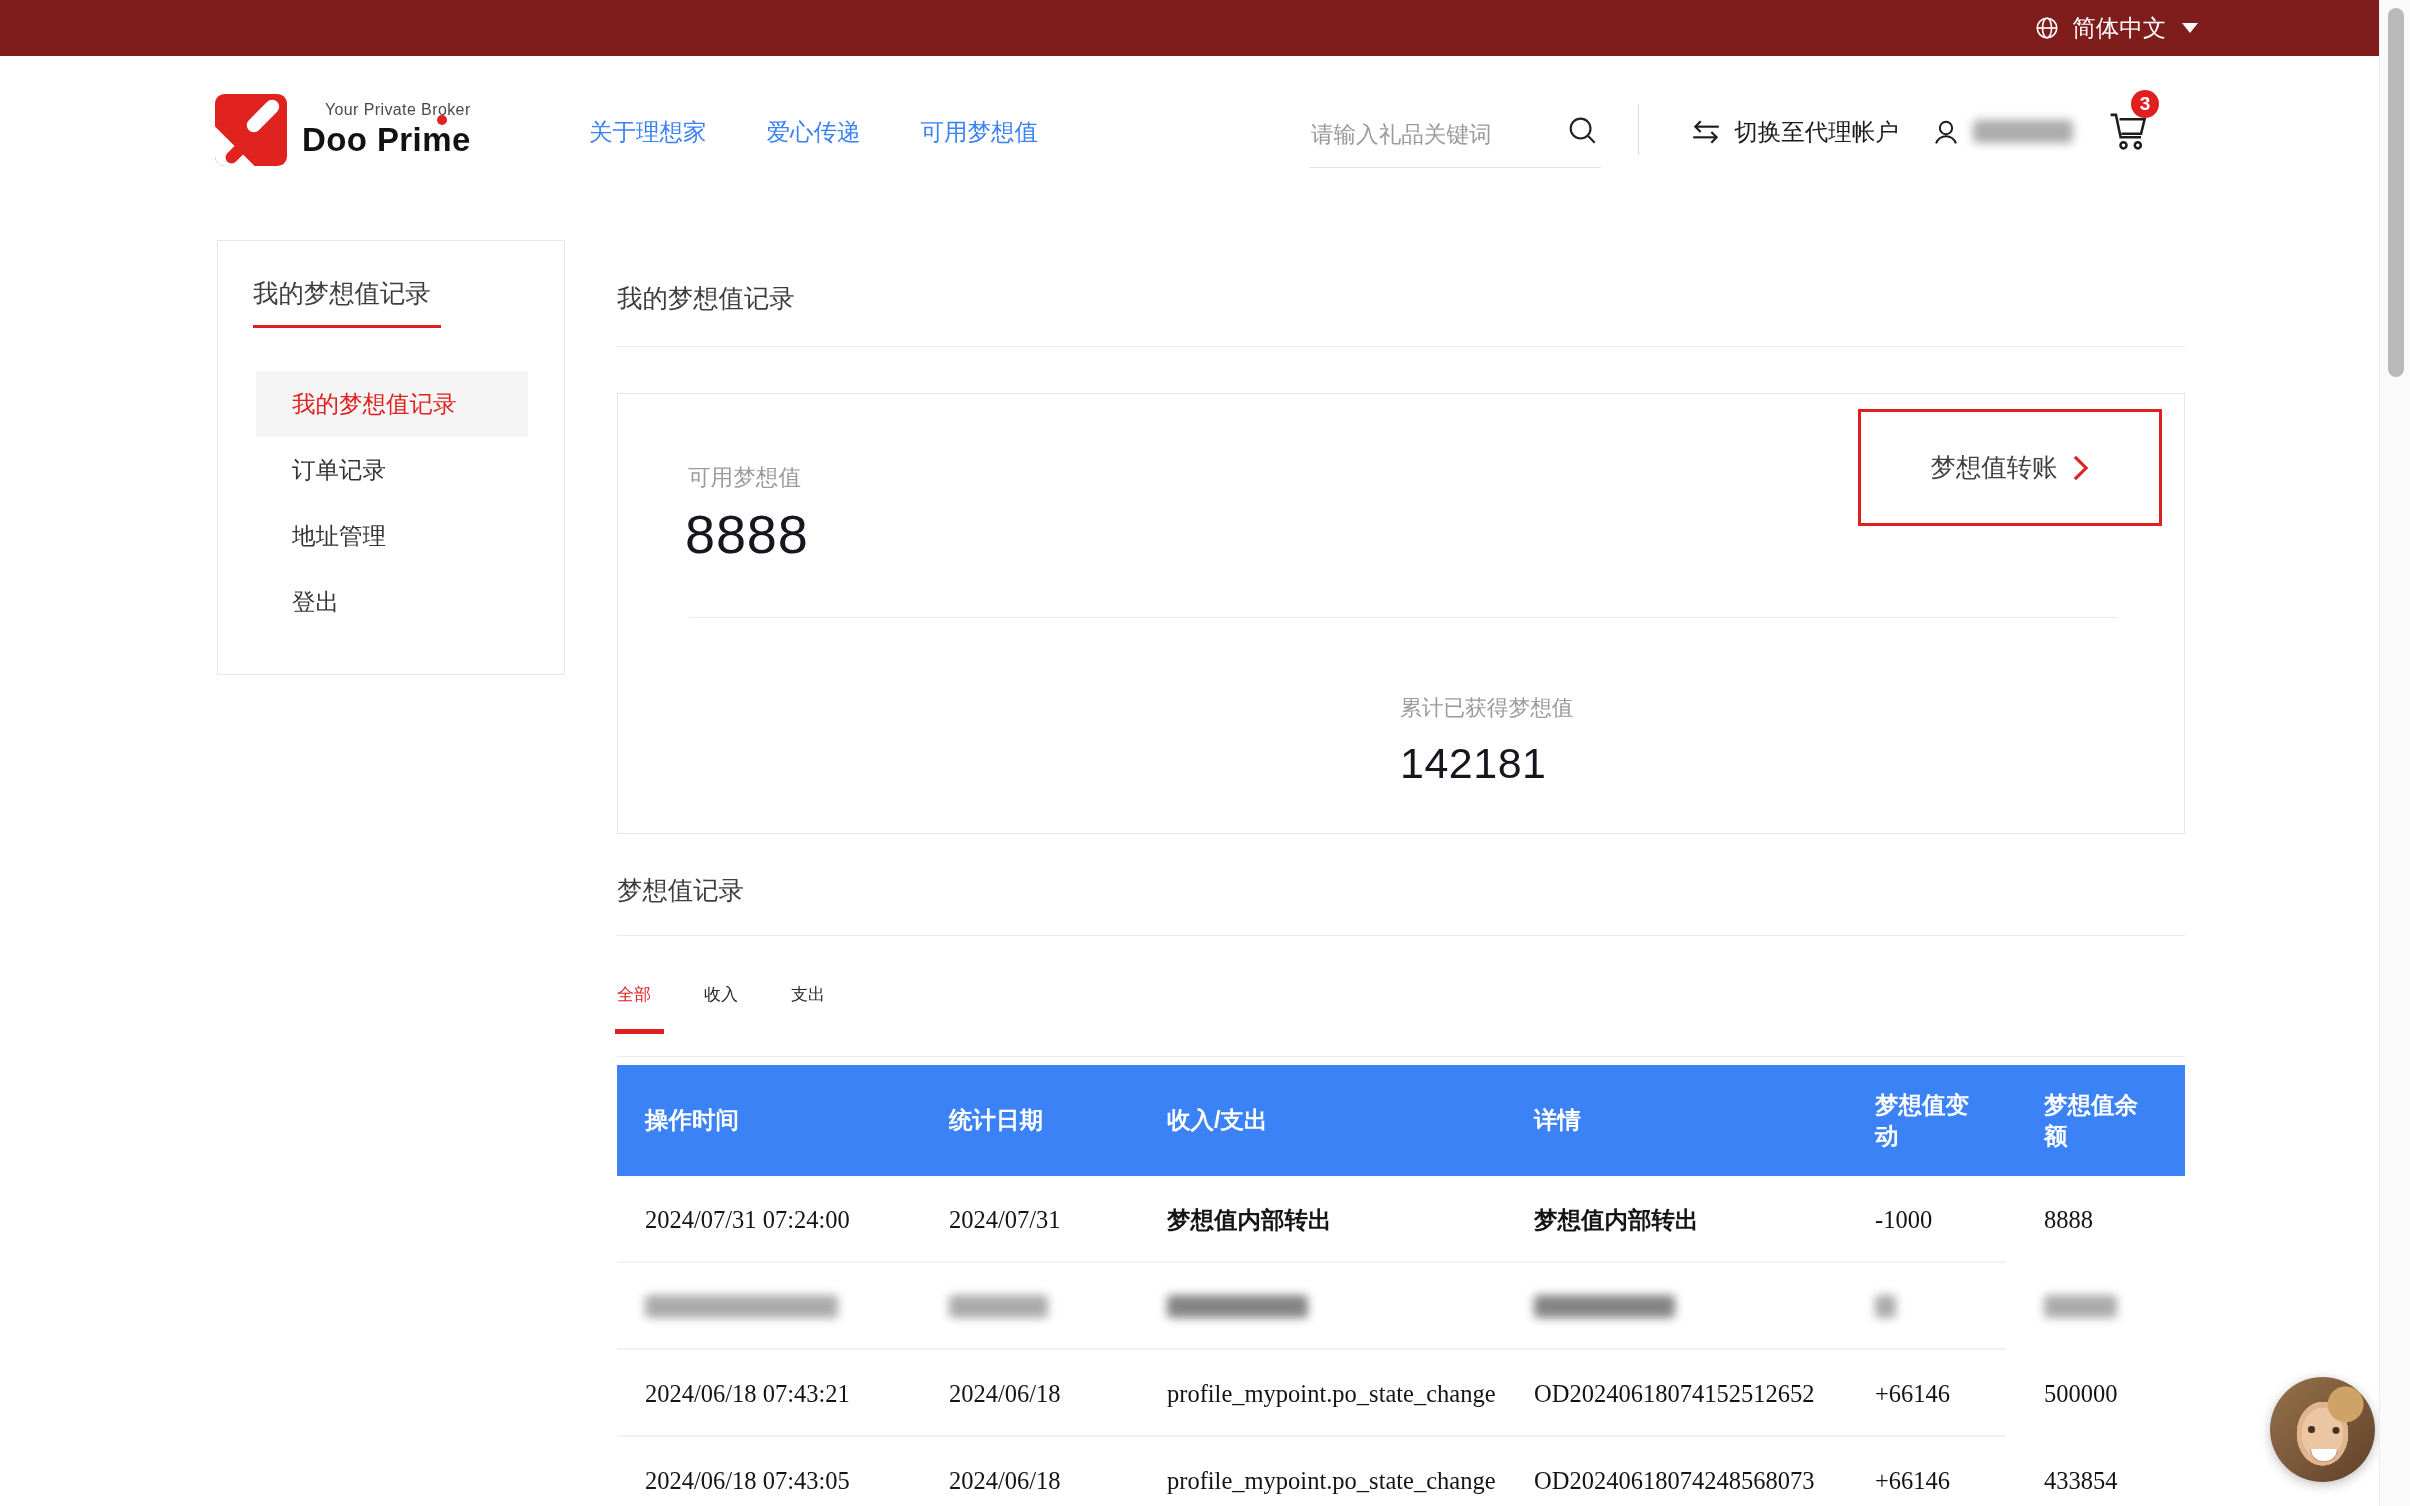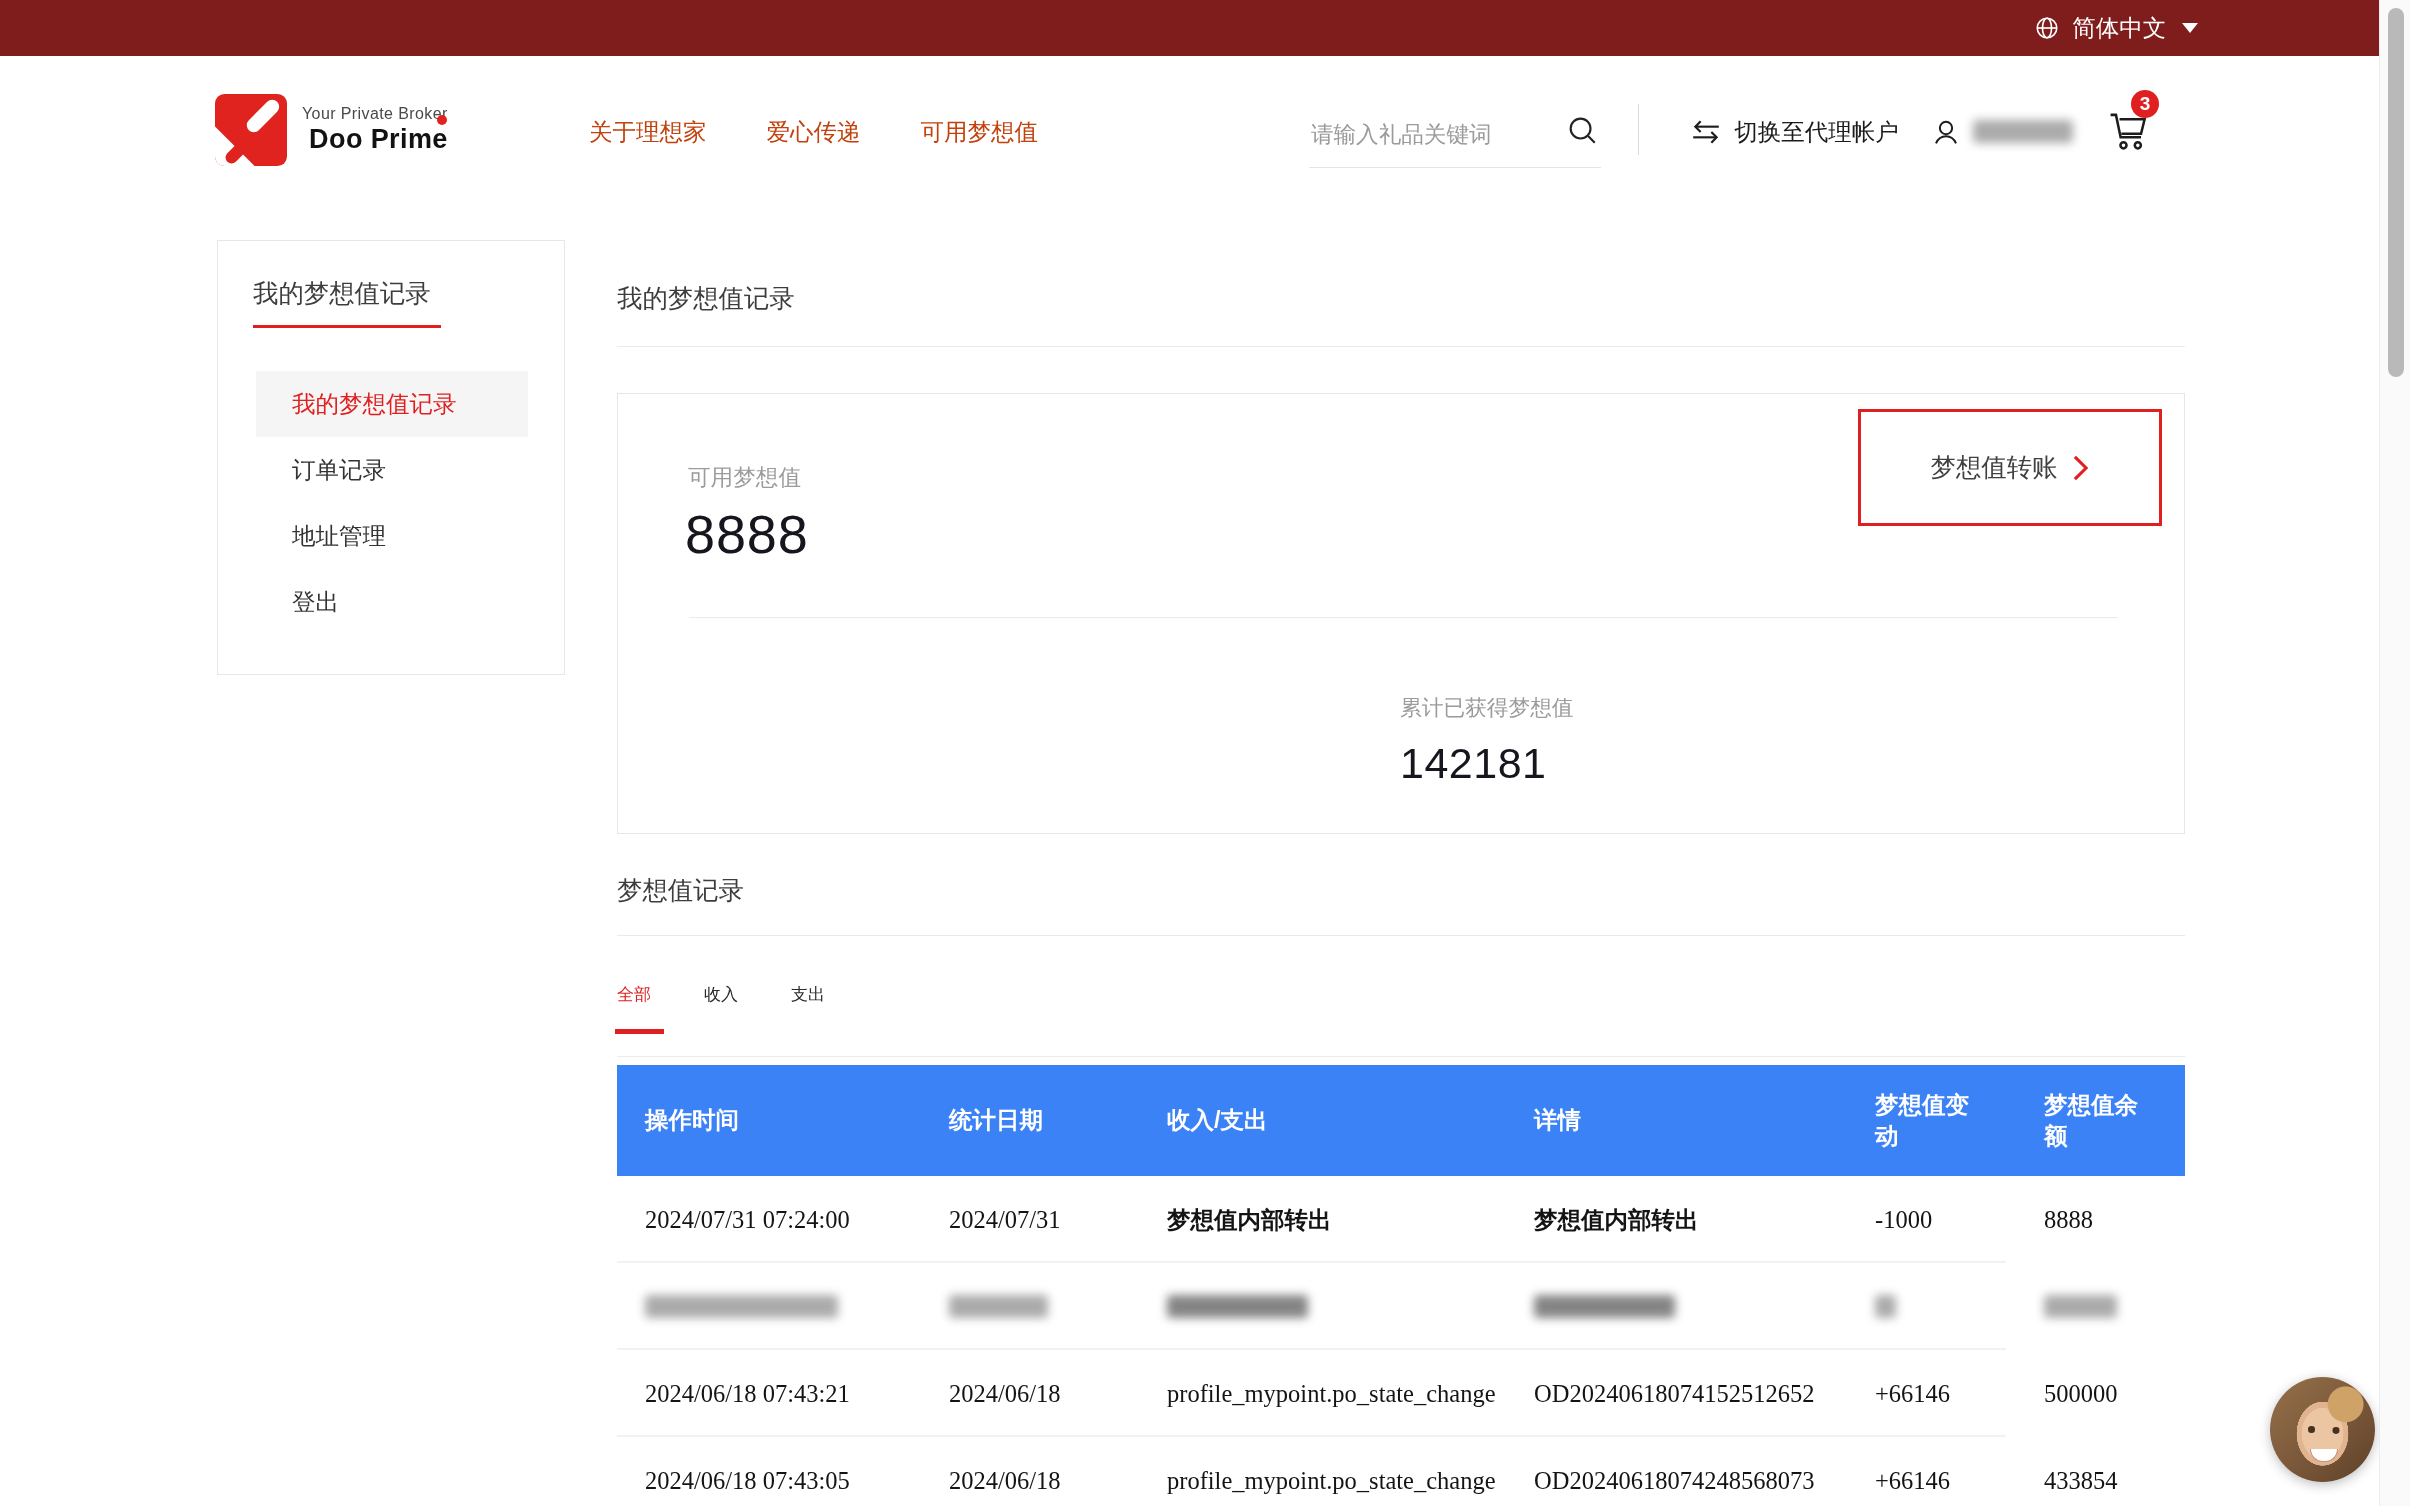--- a/index.html
+++ b/index.html
@@ -16,24 +16,24 @@
   .scroll-thumb{position:absolute;left:7.5px;top:7.5px;width:16px;height:369px;background:#b9b9b9;border-radius:8.5px;}
 
   
   .logo{position:absolute;left:215px;top:94px;display:flex;gap:15px;cursor:pointer;}
   .logo-mark{width:72px;height:72px;background:#e0231e;border-radius:9.4px;position:relative;overflow:hidden;flex:0 0 auto;}
   .logo-slash1{position:absolute;width:40px;height:14px;border-radius:7.5px;background:#fff;transform:rotate(-45deg);right:3.8px;top:15px;}
   .logo-cut{position:absolute;left:-28px;bottom:-28px;width:56px;height:56px;background:#fff;transform:rotate(45deg);}
   .logo-slash2{position:absolute;left:7.5px;bottom:8.5px;width:30px;height:12.2px;border-radius:6.6px;background:#e0231e;transform:rotate(-45deg);}
   .logo-text{display:flex;flex-direction:column;justify-content:center;position:relative;text-align:right;}
   .logo-tagline{font-size:16px;color:#4a4a4a;letter-spacing:0.4px;margin-bottom:1.9px;}
-  .logo-brand{font-size:27px;font-weight:700;color:#121212;letter-spacing:0.4px;}
+  .logo-brand{font-size:33px;font-weight:700;color:#121212;letter-spacing:0.4px;}
   .brand-dot{position:absolute;width:10.4px;height:10.4px;border-radius:50%;background:#e0231e;left:135px;top:21px;}
 
-  .nav{position:absolute;left:589px;top:56px;height:151px;display:flex;align-items:center;gap:60px;font-size:23.5px;color:#c2410c;}
+  .nav{position:absolute;left:589px;top:56px;height:151px;display:flex;align-items:center;gap:60px;font-size:23.5px;color:#3b82f6;}
   .nav-item{cursor:pointer;}
 
   .search{position:absolute;left:1309px;top:102px;width:292px;height:66px;border-bottom:1.9px solid #e4e4e4;box-sizing:border-box;cursor:text;}
   .search-ph{position:absolute;left:1.9px;top:17px;font-size:22.6px;color:#9b9b9b;}
   .search-btn{position:absolute;right:1.9px;top:11.3px;cursor:pointer;}
 
   .hdr-divider{position:absolute;left:1638px;top:104px;width:0.9px;height:51px;background:#d9d9d9;}
 
   .switch{position:absolute;left:1690px;top:56px;height:151px;display:flex;align-items:center;gap:12.2px;font-size:23.5px;color:#1c1c1c;cursor:pointer;}
   .account{position:absolute;left:1930px;top:56px;height:151px;display:flex;align-items:center;gap:11.3px;cursor:pointer;}

